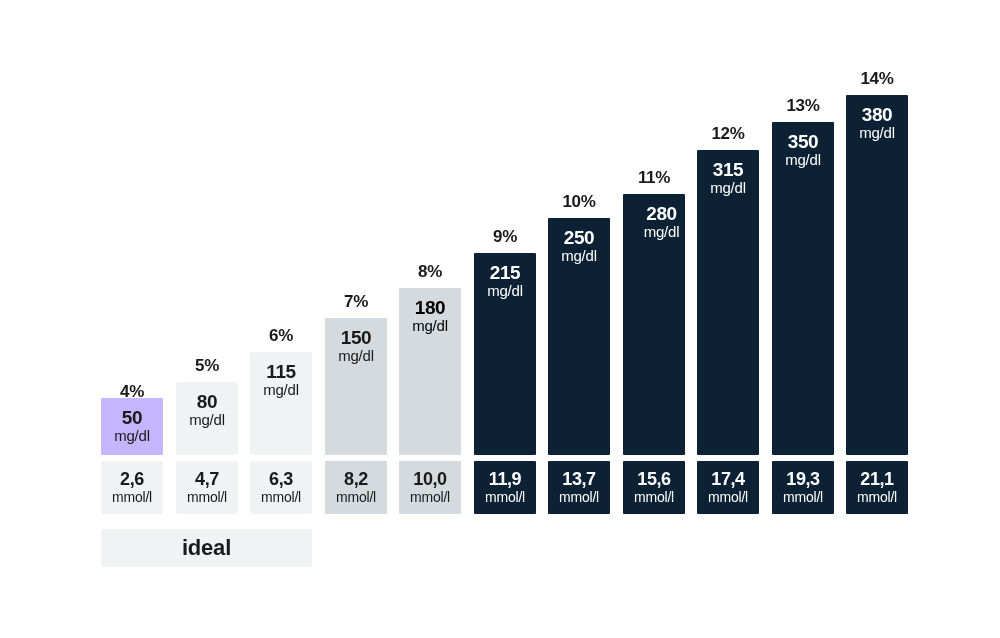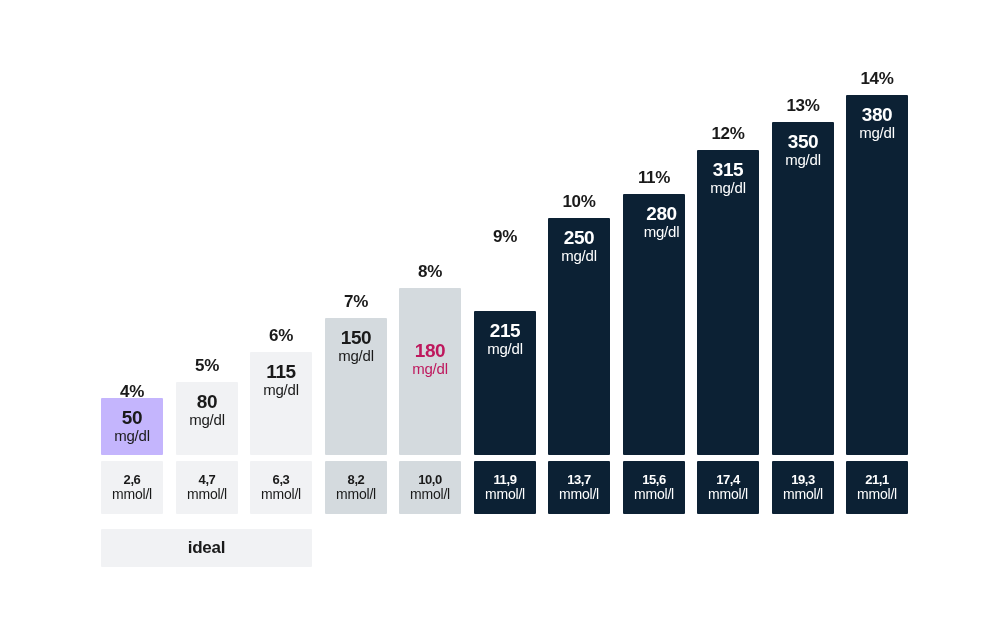--- a/index.html
+++ b/index.html
@@ -83,21 +83,21 @@
     width: 62px;
     height: 53px;
     display: flex;
     flex-direction: column;
     align-items: center;
     justify-content: center;
     line-height: 1.1;
     border-radius: 1px;
   }
   .mmol-cell .num {
-    font-size: 13px;
+    font-size: 18px;
     font-weight: bold;
     letter-spacing: -0.4px;
   }
   .mmol-cell .unit {
     font-size: 14px;
     font-weight: normal;
     letter-spacing: -0.2px;
   }
 
   
@@ -108,21 +108,21 @@
     width: 797px;
     height: 38px;
   }
   .band {
     position: absolute;
     top: 0;
     height: 38px;
     display: flex;
     align-items: center;
     justify-content: center;
-    font-size: 17px;
+    font-size: 22px;
     font-weight: bold;
     letter-spacing: -0.2px;
     border-radius: 1px;
   }
 </style>
 </head>
 <body>
 
 <div id="chart-root">
 
@@ -159,29 +159,29 @@
         <div class="bar-rect" style="height: 137px; background: rgb(212, 218, 222);">
           <div class="bar-val" style="color: rgb(26, 26, 26);">
             <span class="num">150</span>
             <span class="unit">mg/dl</span>
           </div>
         </div>
       </div>
       <div class="bar-col" style="left: 298px;">
         <div class="bar-pct" style="bottom: 173px;">8%</div>
         <div class="bar-rect" style="height: 167px; background: rgb(212, 218, 222);">
-          <div class="bar-val" style="color: #be185d; margin-top: 43px;">
+          <div class="bar-val" style="color: #000000;">
             <span class="num">180</span>
             <span class="unit">mg/dl</span>
           </div>
         </div>
       </div>
       <div class="bar-col" style="left: 373px;">
         <div class="bar-pct" style="bottom: 208px;">9%</div>
-        <div class="bar-rect" style="height: 144px; background: rgb(12, 33, 52);">
+        <div class="bar-rect" style="height: 202px; background: rgb(12, 33, 52);">
           <div class="bar-val" style="color: rgb(255, 255, 255);">
             <span class="num">215</span>
             <span class="unit">mg/dl</span>
           </div>
         </div>
       </div>
       <div class="bar-col" style="left: 447px;">
         <div class="bar-pct" style="bottom: 243px;">10%</div>
         <div class="bar-rect" style="height: 237px; background: rgb(12, 33, 52);">
           <div class="bar-val" style="color: rgb(255, 255, 255);">

